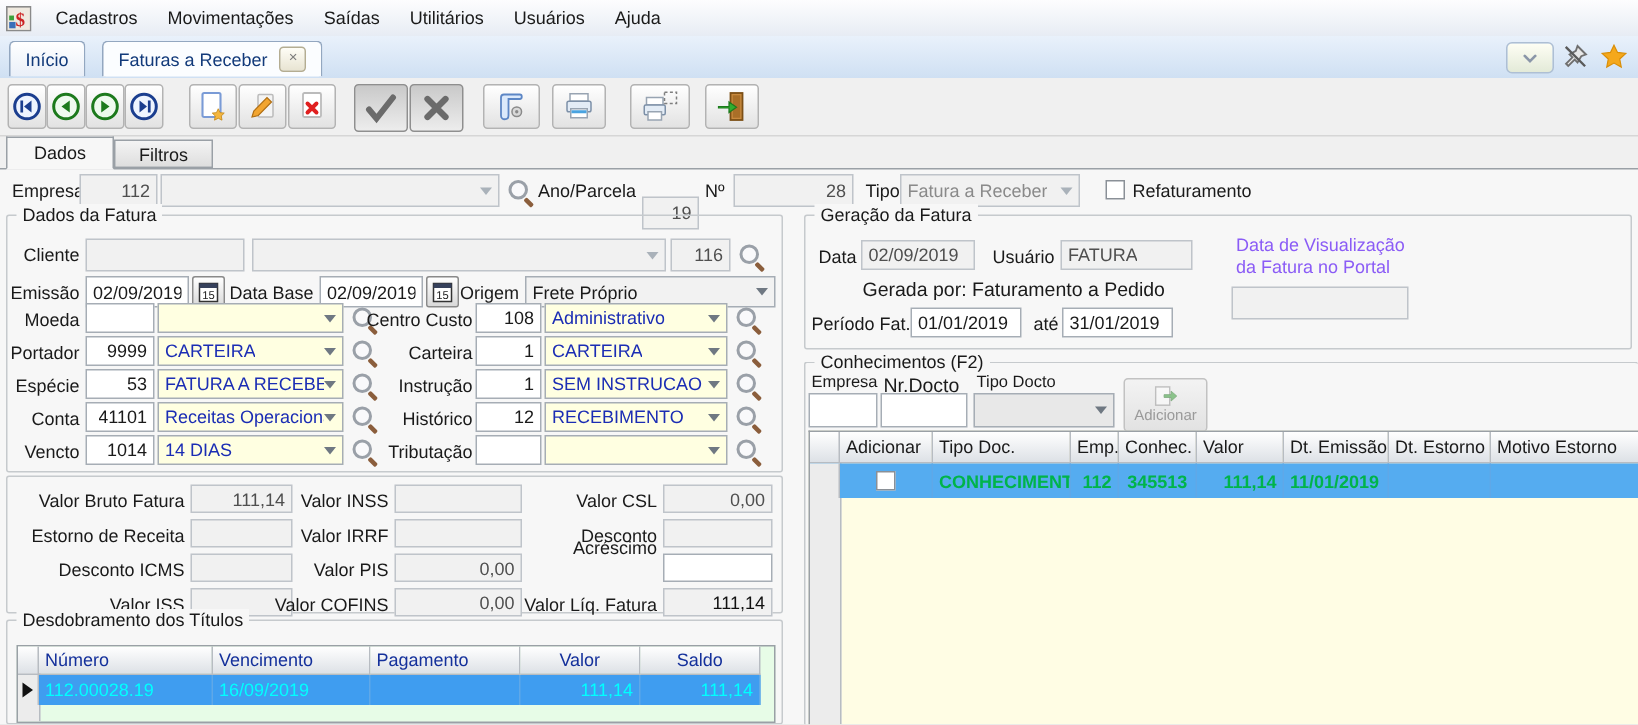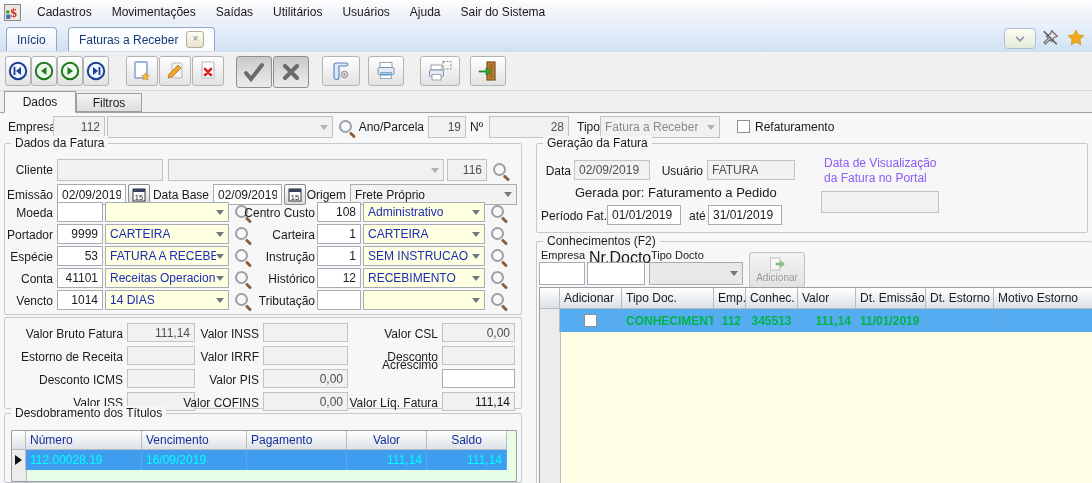--- a/index.html
+++ b/index.html
@@ -94,21 +94,20 @@
           <rect x="2" y="6" width="3" height="3" fill="#3aa13a"></rect>
           <text x="9" y="12.5" font-size="12" text-anchor="middle" fill="#cc2222" font-weight="bold" font-family="Liberation Serif,serif">$</text>
         </svg>
     </span>
     <span class="mitem">Cadastros</span>
     <span class="mitem">Movimentações</span>
     <span class="mitem">Saídas</span>
     <span class="mitem">Utilitários</span>
     <span class="mitem">Usuários</span>
     <span class="mitem">Ajuda</span>
-    <span class="mitem">Sair do Sistema</span>
   </div>
 
   <div class="tabbar">
     <div class="tab" style="left:6px;">
       <span>Início</span>
     </div>
     <div class="tab active" style="left:68px;">
       <span>Faturas a Receber</span>
       <span class="closebox">×</span>
     </div>
@@ -229,21 +228,21 @@
     <span class="lbl" style="left:8px;top:7px;">Empresa</span>
     <div class="fld dis num" style="left:53px;top:3px;width:52px;height:22px;">
         <span class="t">112</span>
       </div>
     <div class="fld dis" style="left:107px;top:3px;width:226px;height:22px;">
         <span class="t"></span>
         <span class="chev dim"></span>
       </div>
     <span class="mag" style="left:337px;top:5px;"></span>
     <span class="lbl lblr" style="left:352px;top:7px;width:72px;">Ano/Parcela</span>
-    <div class="fld dis num" style="left:428px;top:3px;width:38px;height:22px;padding-left:16px;">
+    <div class="fld dis num" style="left:428px;top:18px;width:38px;height:22px;padding-left:16px;">
         <span class="t">19</span>
       </div>
     <span class="lbl" style="left:470px;top:7px;">Nº</span>
     <div class="fld dis num" style="left:489px;top:3px;width:80px;height:22px;">
         <span class="t">28</span>
       </div>
     <span class="lbl" style="left:577px;top:7px;">Tipo</span>
     <div class="fld dis ghost" style="left:600px;top:3px;width:120px;height:22px;">
         <span class="t">Fatura a Receber</span>
         <span class="chev dim"></span>
@@ -501,21 +500,21 @@
           <span class="t"></span>
         </div>
     </div>
 
     <div class="grp" style="left:536px;top:128px;width:556px;height:243px;border-right:none;border-bottom:none;">
       <span class="cap">Conhecimentos (F2)</span>
       <span class="lbl" style="left:4px;top:7px;font-size:11px;">Empresa</span>
       <div class="fld" style="left:2px;top:20px;width:46px;height:23px;">
           <span class="t"></span>
         </div>
-      <span class="lbl" style="left:52px;top:7px;font-size:16px;">Nr.Docto</span>
+      <span class="lbl" style="left:52px;top:7px;font-size:13px;">Nr.Docto</span>
       <div class="fld" style="left:50px;top:20px;width:58px;height:23px;">
           <span class="t"></span>
         </div>
       <span class="lbl" style="left:114px;top:7px;font-size:11px;">Tipo Docto</span>
       <div class="fld" style="left:112px;top:20px;width:94px;height:23px;background:#e8e8e8;">
           <span class="t"></span>
           <span class="chev"></span>
         </div>
       <div class="tbtn" style="left:212px;top:10px;width:56px;height:36px;position:absolute;flex-direction:column;background:linear-gradient(#f3f3f3,#e2e2e2);border-color:#c2c2c2;">
         <svg viewBox="0 0 20 16" width="20" height="15" opacity="0.55">

